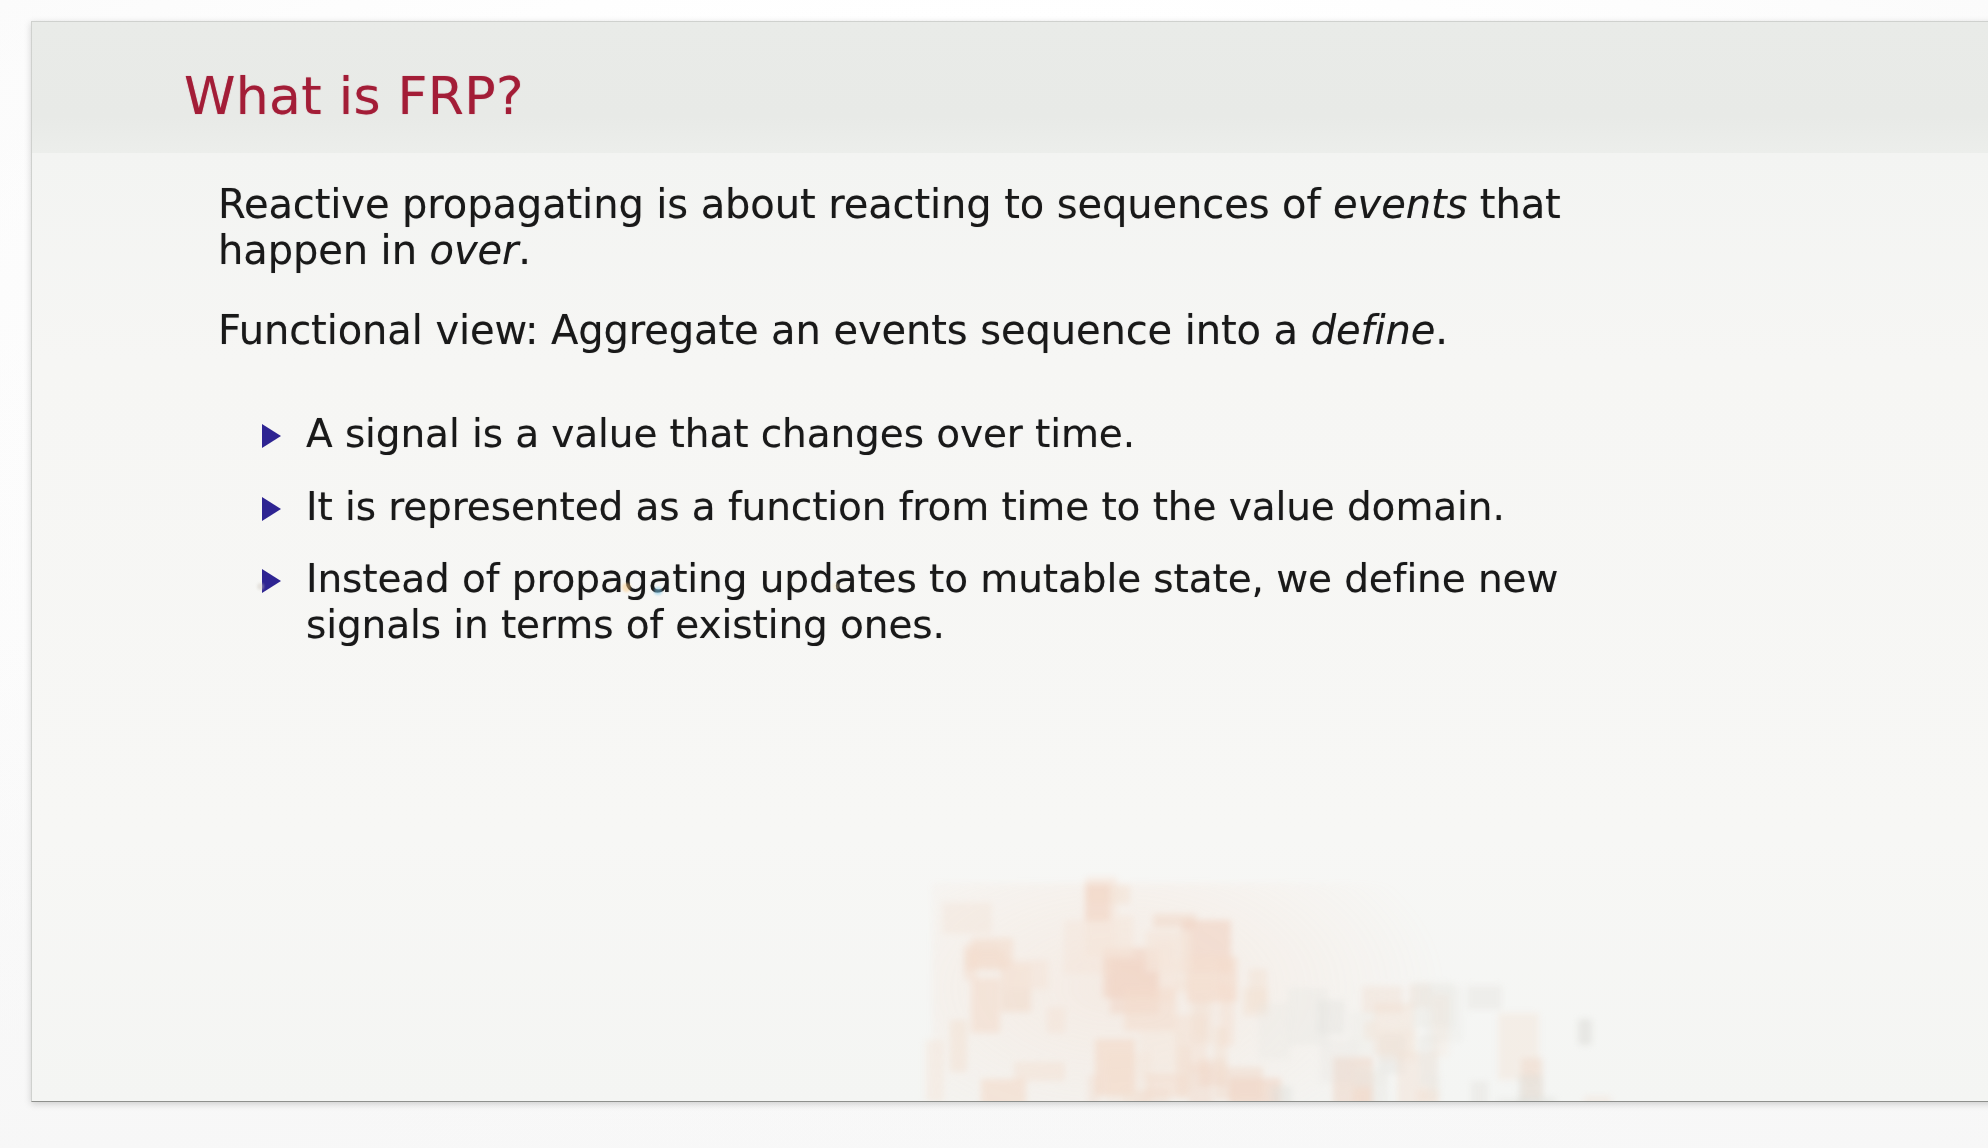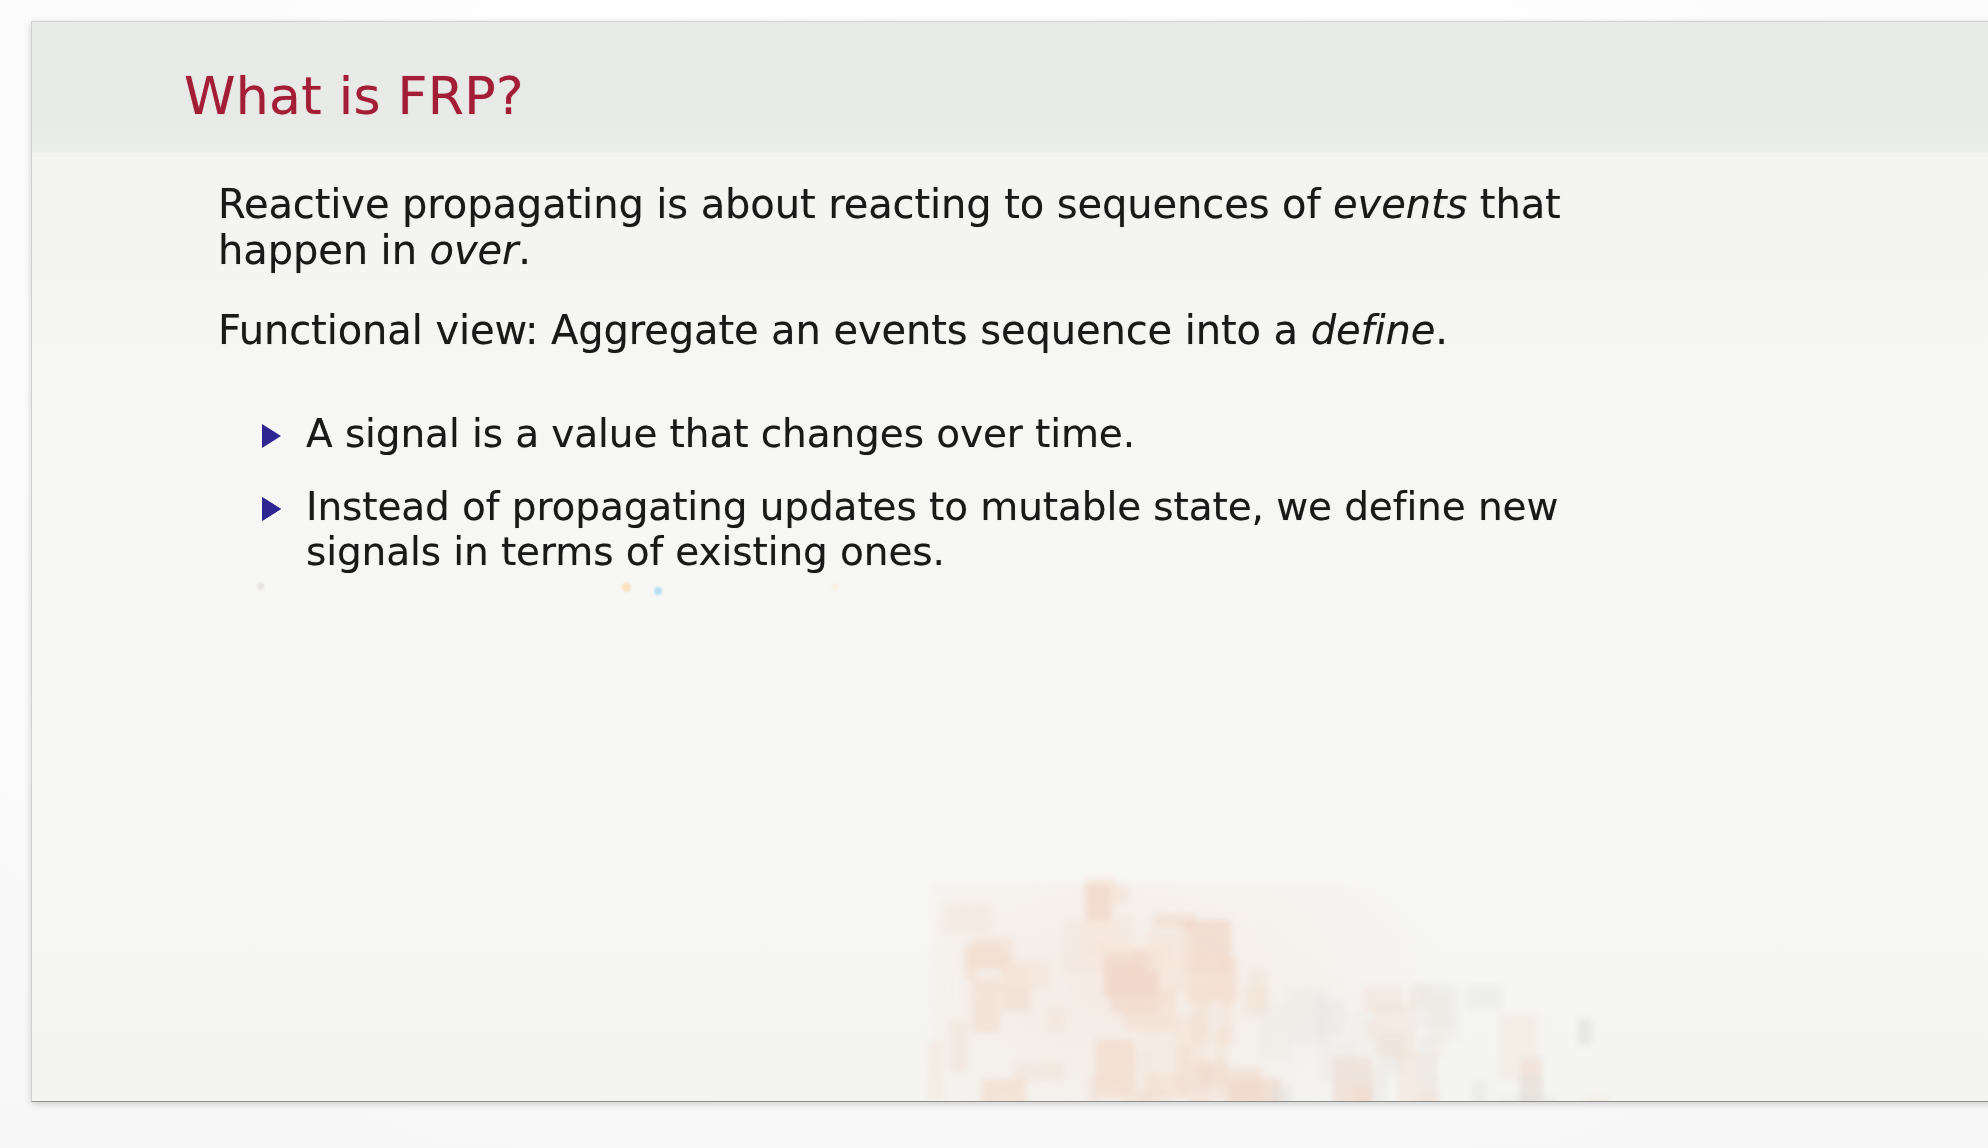--- a/index.html
+++ b/index.html
@@ -191,20 +191,21 @@
           <span>Functional view: Aggregate an events sequence into a </span><em>define</em><span>.</span>
         </p>
 
         <ul class="itemize">
           <li>
             <span class="bullet-marker" style="border-left-color: rgb(46, 36, 146);"></span>
             <span>A signal is a value that changes over time.</span>
           </li>
           <li>
             <span class="bullet-marker" style="border-left-color: rgb(46, 36, 146);"></span>
+            <span>It is represented as a function from time to the value domain.</span>
           </li>
           <li>
             <span class="bullet-marker" style="border-left-color: rgb(46, 36, 146);"></span>
             <span>Instead of propagating updates to mutable state, we define new signals in terms of existing ones.</span>
           </li>
         </ul>
 
       </div>
 
       <div id="ghost-artifact">

